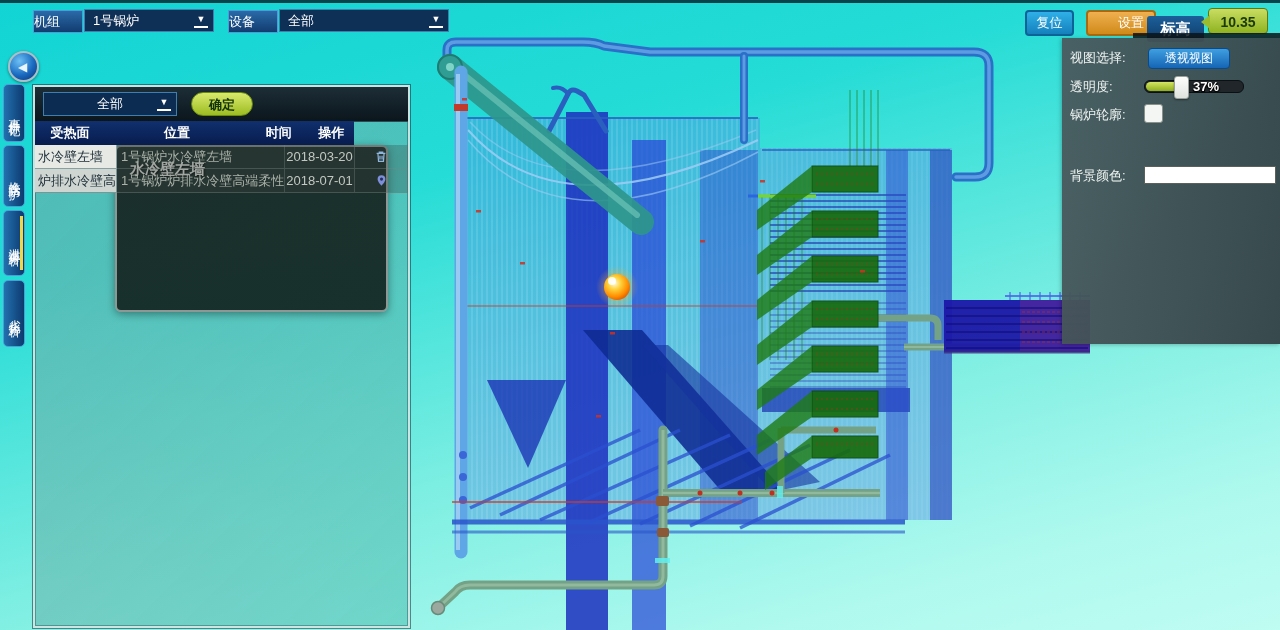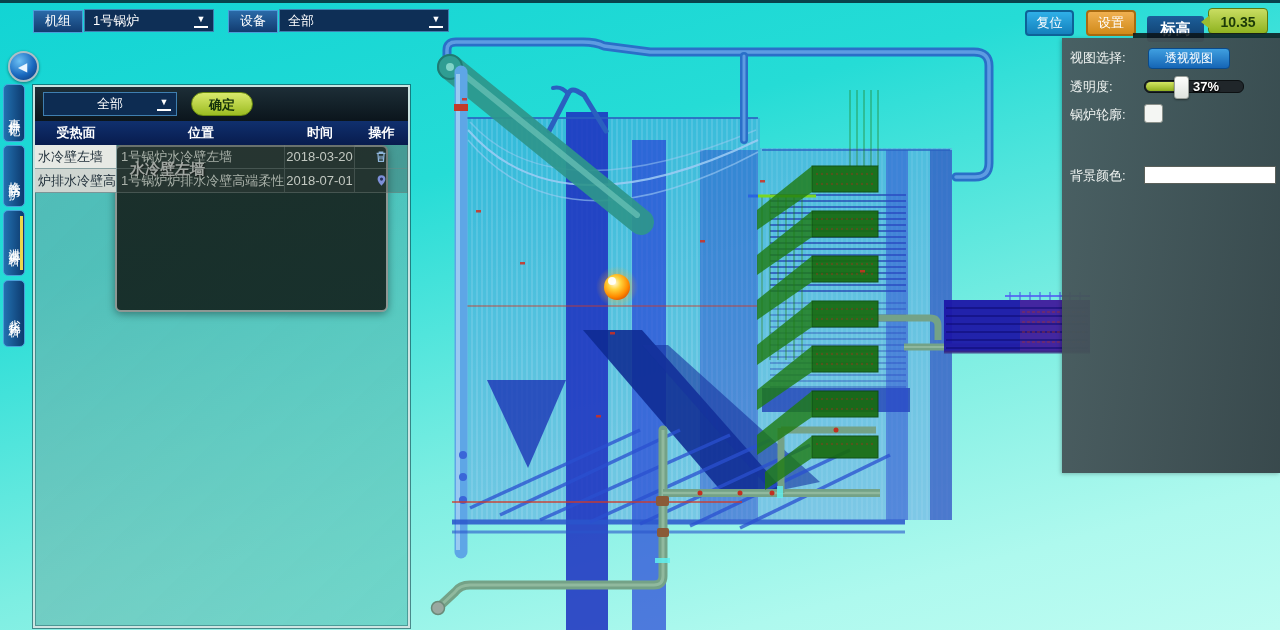--- a/index.html
+++ b/index.html
@@ -5,22 +5,22 @@
   html,body{margin:0;padding:0;}
   body{
     width:1280px;height:630px;position:relative;overflow:hidden;
     font-family:"Liberation Sans","DejaVu Sans",sans-serif;
     background:linear-gradient(165deg,#12d4d4 0%,#25dcd6 30%,#7deee2 62%,#aef9ee 85%,#bffcf2 100%);
   }
   .abs{position:absolute;}
   
   .top-strip{left:0;top:0;width:1280px;height:3px;background:#08434c;}
   
-  .tb-label{height:21px;line-height:21px;text-align:center;color:#fff;font-size:13px;
-    background:linear-gradient(#2a6aa8,#123c70);border:1px solid #4b9cd8;font-family:Liberation Mono, monospace;}
+  .tb-label{height:21px;line-height:21px;text-align:left;color:#fff;font-size:13px;
+    background:linear-gradient(#2a6aa8,#123c70);border:1px solid #4b9cd8;}
   .tb-select{height:23px;background:#0e2f56;border:1px solid #3f7fb0;color:#fff;font-size:13px;
     display:flex;align-items:center;padding:0 26px 0 8px;box-sizing:border-box;}
   .dd-caret{position:absolute;right:5px;top:4px;width:14px;text-align:center;border-bottom:2px solid #fff;
     color:#fff;font-size:9px;line-height:11px;height:12px;}
   .btn{height:22px;line-height:22px;text-align:center;color:#fff;font-size:13px;border-radius:4px;cursor:pointer;}
   .btn-reset{width:45px;background:linear-gradient(#2fb0e8,#1480bc);border:2px solid #0d6298;}
   .btn-settings{width:46px;background:linear-gradient(#f0b050,#d08a1a);border:2px solid #a86a10;}
   .elev-label{width:57px;height:26px;line-height:26px;text-align:center;color:#fff;font-size:15px;font-weight:bold;
     background:linear-gradient(#1c5f9a,#0e3a68);border-radius:3px;}
   .elev-value{width:60px;height:26px;line-height:26px;text-align:center;color:#1c3a08;font-size:14px;font-weight:bold;
@@ -43,40 +43,40 @@
   .left-panel{left:33px;top:85px;width:377px;height:543px;box-sizing:border-box;
     border:2px solid rgba(214,232,230,.9);
     background:linear-gradient(135deg,rgba(125,160,156,.55),rgba(86,196,184,.62));
     box-shadow:0 0 0 1px rgba(10,50,60,.55), inset 0 0 0 1px rgba(10,50,60,.35);}
   .lp-header{left:0;top:0;right:0;height:34px;background:linear-gradient(#1d2e37,#0b151c);
     border-bottom:1px solid #2a4a55;}
   .lp-select{left:8px;top:5px;width:134px;height:24px;background:#0d2c52;border:1px solid #3f7fb0;
     color:#fff;font-size:13px;display:flex;align-items:center;justify-content:center;box-sizing:border-box;cursor:pointer;}
   .lp-confirm{left:156px;top:5px;width:62px;height:24px;border-radius:12px;color:#14320a;font-size:13px;font-weight:bold;
     line-height:24px;text-align:center;background:linear-gradient(#d9ea6c,#9cbc22);border:1px solid #6a8a10;box-sizing:border-box;cursor:pointer;}
-  .thead{left:0;top:34px;width:373px;height:24px;display:flex;background:linear-gradient(#10306e,#081c4e);
+  .thead{left:0;top:34px;width:319px;height:24px;display:flex;background:linear-gradient(#10306e,#081c4e);
     color:#fff;font-size:13px;font-weight:bold;}
   .thead div{display:flex;align-items:center;justify-content:center;box-sizing:border-box;}
   .c1{width:82px;} .c2{width:168px;} .c3{width:70px;} .c4{width:53px;}
   .trow{left:0;width:373px;height:24px;display:flex;font-size:13px;}
   .trow .cell{box-sizing:border-box;display:flex;align-items:center;overflow:hidden;white-space:nowrap;
     border-bottom:1px solid rgba(120,135,130,.4);border-right:1px solid rgba(120,135,130,.35);}
   .trow .c1{padding-left:3px;color:#1c2b36;border-bottom:1px solid rgba(20,70,80,.45);border-right:1px solid rgba(20,70,80,.45);}
   .trow.r0 .c1{background:#e6e9e4;} .trow.r1 .c1{background:#cfd6d1;}
   .trow .c2{padding-left:4px;color:#a9b1a9;background:rgba(56,62,58,.42);}
   .trow .c3{justify-content:center;color:#c2c8c1;background:rgba(56,62,58,.42);}
   .trow .c4{justify-content:center;background:rgba(56,62,58,.30);}
   .tooltip{left:80px;top:58px;width:273px;height:167px;box-sizing:border-box;
     background:linear-gradient(rgba(22,32,28,.9),rgba(14,24,20,.86));
     border:2px solid #8d9793;border-radius:6px;box-shadow:0 2px 8px rgba(0,0,0,.4);}
   .tooltip::before{content:'';position:absolute;left:-13px;top:3px;
     border-top:9px solid transparent;border-bottom:9px solid transparent;border-right:13px solid #b8bdb8;}
   .tooltip-title{margin:13px 0 0 13px;color:#eef2ee;font-size:15px;font-weight:bold;text-shadow:1px 1px 2px #000;}
   
-  .settings-panel{left:1062px;top:38px;width:218px;height:435px;
+  .settings-panel{left:1062px;top:38px;width:218px;height:306px;
     background:linear-gradient(100deg,rgba(74,90,94,.95),rgba(52,66,70,.96));
     box-shadow:-1px 1px 4px rgba(0,0,0,.25);}
   .sp-row{left:0;right:0;height:22px;}
   .sp-label{position:absolute;left:8px;top:2px;color:#f0f4f2;font-size:13px;}
   .sp-btn{position:absolute;left:86px;top:1px;width:80px;height:19px;line-height:19px;text-align:center;
     background:linear-gradient(#3f9fe0,#1565b5);border:1px solid #0a4a8a;border-radius:4px;color:#fff;font-size:12px;cursor:pointer;}
   .slider{position:absolute;left:82px;top:4px;width:98px;height:11px;background:#20262a;
     border:1px solid #0c1012;border-radius:6px;}
   .slider-fill{position:absolute;left:1px;top:1px;height:9px;border-radius:5px 0 0 5px;
     background:linear-gradient(#d4e663,#8fae1e);}
@@ -318,21 +318,21 @@
   <span>1号锅炉</span>
   <span class="dd-caret">▼</span>
 </div>
 <div class="abs tb-label" style="left:228px;top:10px;width:48px;">设备</div>
 <div class="abs tb-select" style="left:279px;top:9px;width:170px;">
   <span>全部</span>
   <span class="dd-caret">▼</span>
 </div>
 
 <div class="abs btn btn-reset" style="left:1025px;top:10px;">复位</div>
-<div class="abs btn btn-settings" style="left:1086px;top:10px;">设置</div>
+<div class="abs btn btn-settings" style="left:1086px;top:10px;padding-left:20px;">设置</div>
 <div class="abs elev-label" style="left:1147px;top:8px;margin-top:8px;">标高</div>
 <div class="abs elev-value" style="left:1208px;top:8px;">10.35</div>
 <div class="abs panel-top-edge"></div>
 
 <div class="abs back-btn">
   <span>◀</span>
 </div>
 
 <div class="abs tab" style="top:84px;height:58px;">事件标记</div>
 <div class="abs tab" style="top:145px;height:62px;">换管防护</div>

